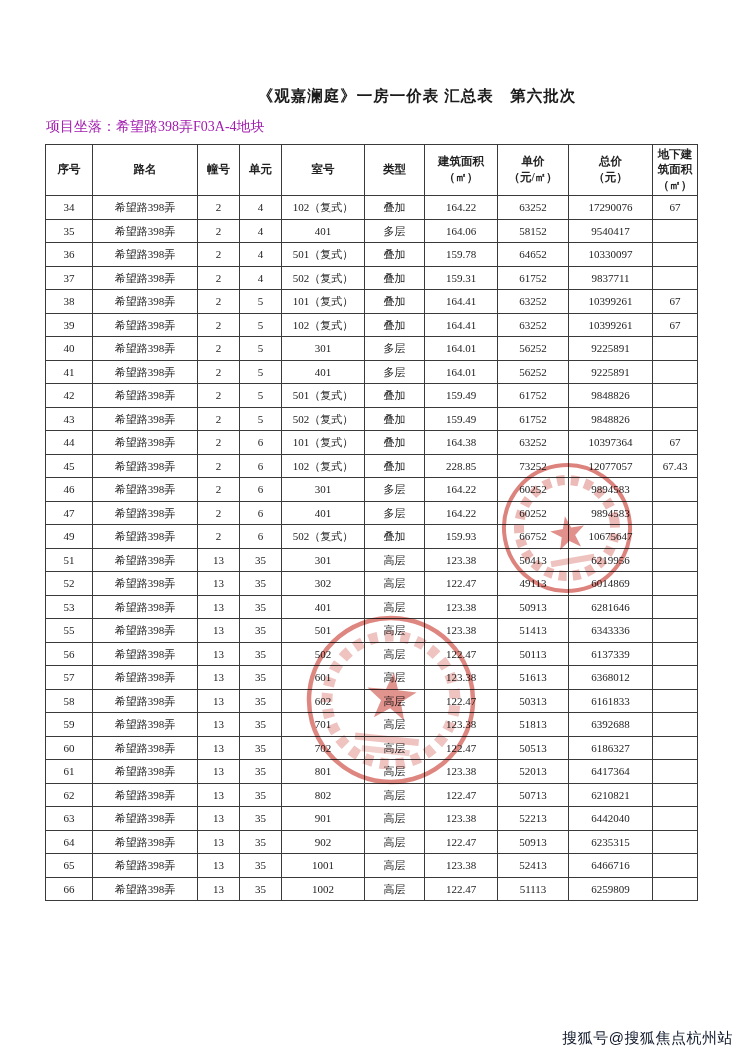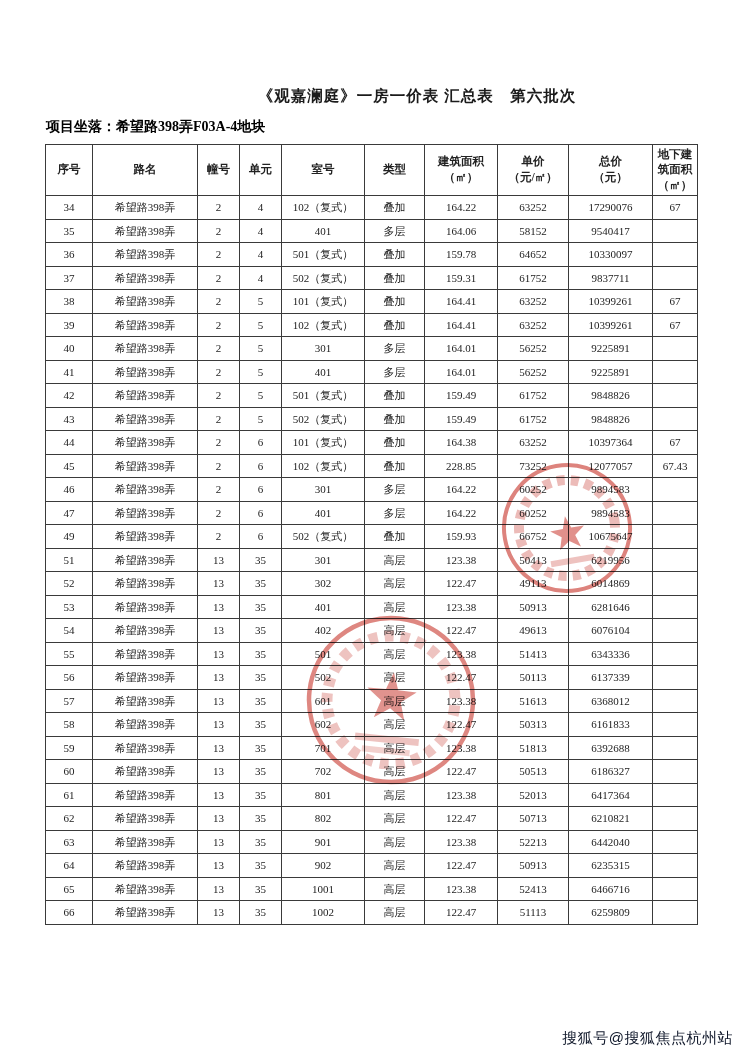--- a/index.html
+++ b/index.html
@@ -13,21 +13,21 @@
   }
   .page{position:relative;width:740px;height:1057px;}
 
   .doc-title{
     position:absolute;top:86px;left:0;width:740px;
     text-align:center;font-size:15.5px;font-weight:bold;
     letter-spacing:1px;color:#1b1b1b;padding-left:47px;
   }
   .doc-subtitle{
     position:absolute;top:118px;left:46px;
-    font-size:14px;font-weight:bold;color:#000000;
+    font-size:14px;font-weight:normal;color:#a21caf;
   }
 
   table.price-table{
     position:absolute;top:144px;left:45px;
     width:652px;border-collapse:collapse;table-layout:fixed;
     font-size:11px;color:#222;
   }
   table.price-table th,
   table.price-table td{
     border:1px solid #3a3a3a;
@@ -304,32 +304,20 @@
           <td>13</td>
           <td>35</td>
           <td>401</td>
           <td>高层</td>
           <td>123.38</td>
           <td>50913</td>
           <td>6281646</td>
           <td></td>
         </tr>
         <tr>
-          <td>54</td>
-          <td>希望路398弄</td>
-          <td>13</td>
-          <td>35</td>
-          <td>402</td>
-          <td>高层</td>
-          <td>122.47</td>
-          <td>49613</td>
-          <td>6076104</td>
-          <td></td>
-        </tr>
-        <tr>
           <td>55</td>
           <td>希望路398弄</td>
           <td>13</td>
           <td>35</td>
           <td>501</td>
           <td>高层</td>
           <td>123.38</td>
           <td>51413</td>
           <td>6343336</td>
           <td></td>

